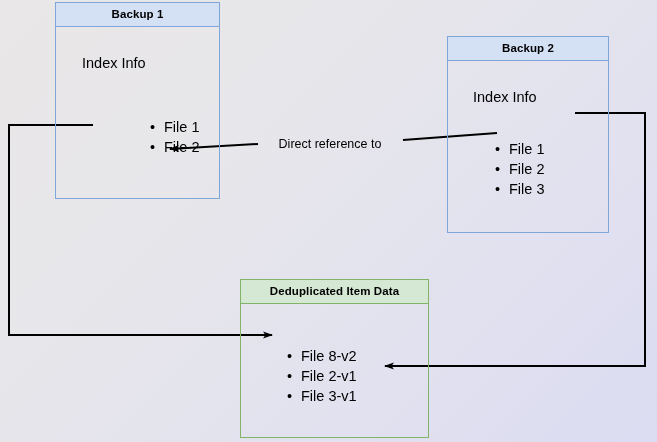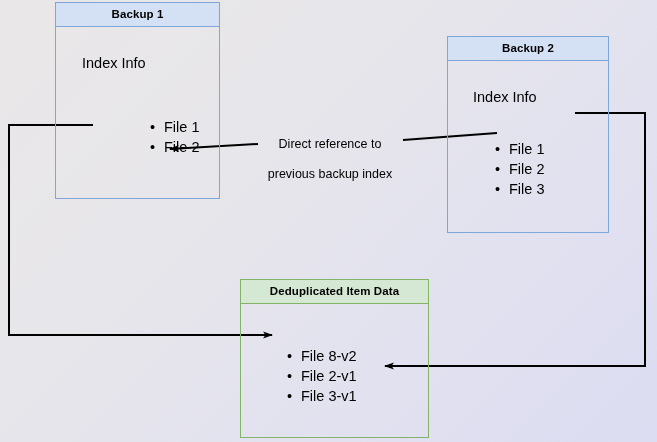--- a/index.html
+++ b/index.html
@@ -150,16 +150,15 @@
       <ul class="file-list" style="left:46px; top:42px;">
         <li>File 8-v2</li>
         <li>File 2-v1</li>
         <li>File 3-v1</li>
       </ul>
     </div>
   </div>
 
   <div class="center-label" style="left:256px; top:122px; width:148px;">
     <div>Direct reference to</div>
-    <div>previous backup index</div>
   </div>
 
 </div>
 
 </body></html>

